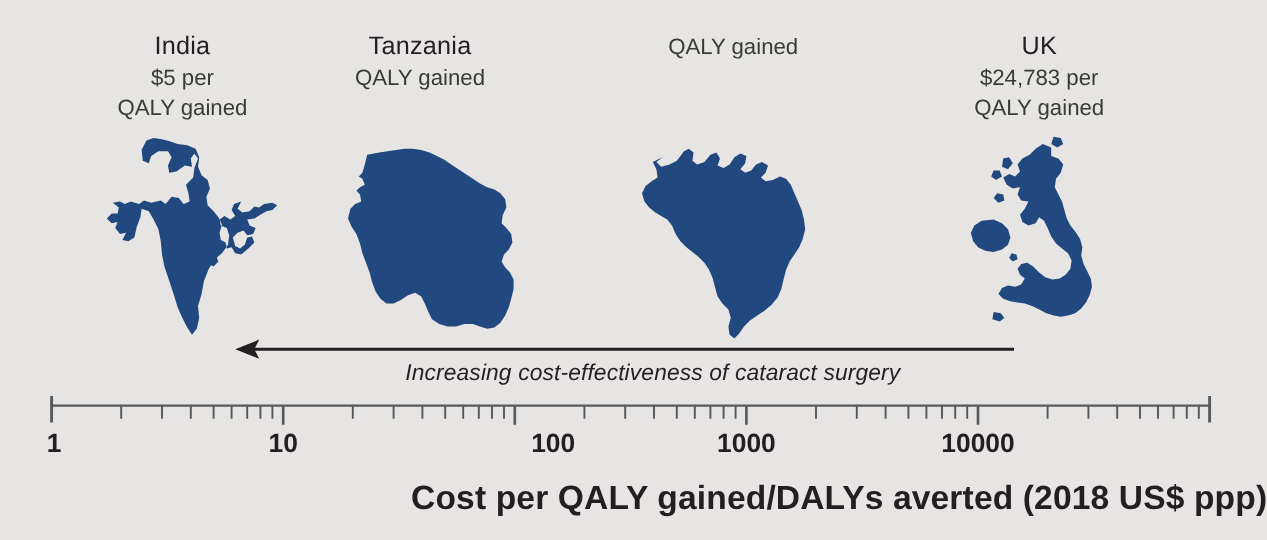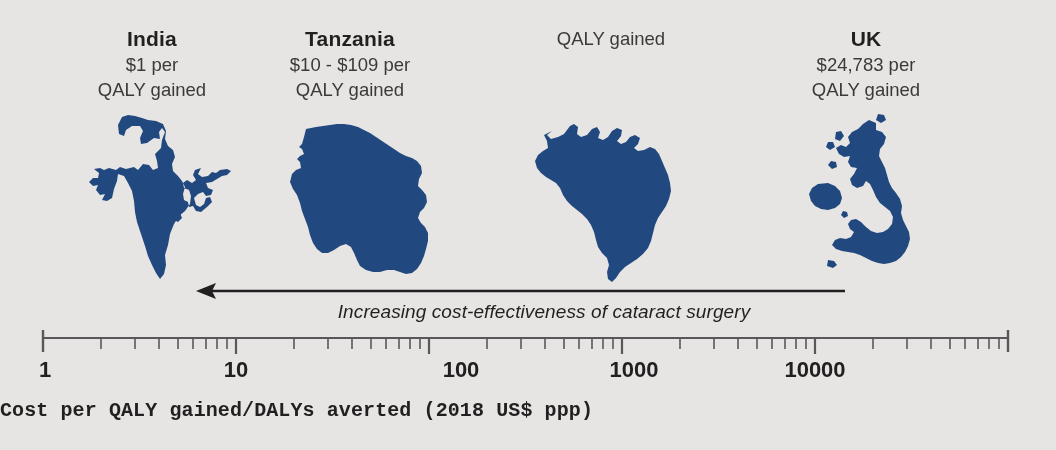--- a/index.html
+++ b/index.html
@@ -22,21 +22,21 @@
 
   
   .country-col {
     position: absolute;
     top: 26px;
     width: 230px;
     text-align: center;
   }
   .country-name {
     font-size: 21px;
-    font-weight: bold;
+    font-weight: normal;
     color: #231f20;
     letter-spacing: .2px;
     line-height: 26px;
     white-space: nowrap;
   }
   .country-cost {
     font-size: 18.5px;
     font-weight: normal;
     color: #3a3a38;
     line-height: 25px;
@@ -90,36 +90,35 @@
     transform: translateX(-50%);
     white-space: nowrap;
   }
 
   
   #axis-title {
     position: absolute;
     left: 0;
     top: 399px;
     width: 1056px;
-    text-align: left;
-    font-size: 20px;
+    text-align: right;
+    font-size: 28px;
     font-weight: bold;
     color: #231f20;
     letter-spacing: .1px;
-    font-family: Liberation Mono, monospace;
   }
 </style>
 </head>
 <body>
 
 <div id="infographic">
 
   <div class="country-col" style="left:37px;">
     <div class="country-name">India</div>
-    <div class="country-cost">$1 per</div>
+    <div class="country-cost">$5 per</div>
     <div class="country-cost">QALY gained</div>
   </div>
 
   <div class="map-wrap" style="left:86px; top:112px;">
     <svg width="148" height="172" viewBox="0 0 148 172" aria-label="India map silhouette">
       <path fill="#22497f" d="M36 5 L32 13 L33 22 L38 24 L40 18 L46 14 L54 14 L57 19 L54 26
         L55 32 L61 31 L68 26 L74 27 L73 20 L76 16 L79 20 L76 28 L75 36 L69 42 L71 49 L72 56
         L67 58 L63 53 L57 52 L52 58 L48 55 L40 57 L34 55 L30 58 L23 56 L18 58 L14 56
         L8 57 L13 61 L12 66 L7 66 L3 70 L7 74 L12 73 L10 78 L14 83 L19 82 L16 88 L21 89
         L26 86 L28 77 L31 69 L32 62 L38 64 L42 71 L46 79 L48 89 L49 100 L51 110 L55 122
@@ -130,21 +129,20 @@
         L120 84 L117 80 L112 82 L108 86 L110 93 L114 95 L118 92 L120 86 L124 85 L126 90
         L121 95 L115 100 L110 99 L107 94 L103 95 L102 90 L98 88 L97 82 L99 75
         L96 69 L92 64 L87 59 L86 52 L89 45 L87 38 L82 34 L79 27 L80 19 L77 12
         L70 9 L62 8 L56 6 L49 4 L42 3 Z"></path>
       <path fill="#22497f" d="M89 103 L94 101 L96 106 L92 110 L88 108 Z"></path>
     </svg>
   </div>
 
   <div class="country-col" style="left:235px;">
     <div class="country-name">Tanzania</div>
-    <div class="country-cost">$10 - $109 per</div>
     <div class="country-cost">QALY gained</div>
   </div>
 
   <div class="map-wrap" style="left:288px; top:113px;">
     <svg width="156" height="170" viewBox="0 0 156 170" aria-label="Tanzania map silhouette">
       <path fill="#22497f" d="M18 16 L16 24 L14 31 L11 34 L14 36 L16 41 L12 43 L9 46
         L12 49 L13 55 L8 57 L4 61 L2 69 L5 76 L9 82 L12 90 L14 98 L17 106 L20 114
         L22 122 L25 130 L29 136 L34 140 L40 140 L46 137 L52 133 L58 131 L63 134
         L66 140 L69 147 L72 153 L78 157 L85 159 L92 159 L99 157 L106 157 L112 159
         L118 161 L124 160 L129 156 L133 150 L136 143 L138 136 L140 128 L140 120
@@ -279,18 +277,18 @@
         <line x1="978" y1="8" x2="978" y2="19"></line>
         <line x1="989" y1="8" x2="989" y2="19"></line>
         <line x1="999" y1="8" x2="999" y2="19"></line>
       </g>
     </svg>
   </div>
 
   <div class="axis-tick-label" style="left:45px;">1</div>
   <div class="axis-tick-label" style="left:236px;">10</div>
   <div class="axis-tick-label" style="left:429px;margin-left:32px;">100</div>
-  <div class="axis-tick-label" style="left:622px;margin-left:12px;">1000</div>
+  <div class="axis-tick-label" style="left:622px;">1000</div>
   <div class="axis-tick-label" style="left:815px;">10000</div>
 
   <div id="axis-title">Cost per QALY gained/DALYs averted (2018 US$ ppp)</div>
 
 </div>
 
 </body></html>

